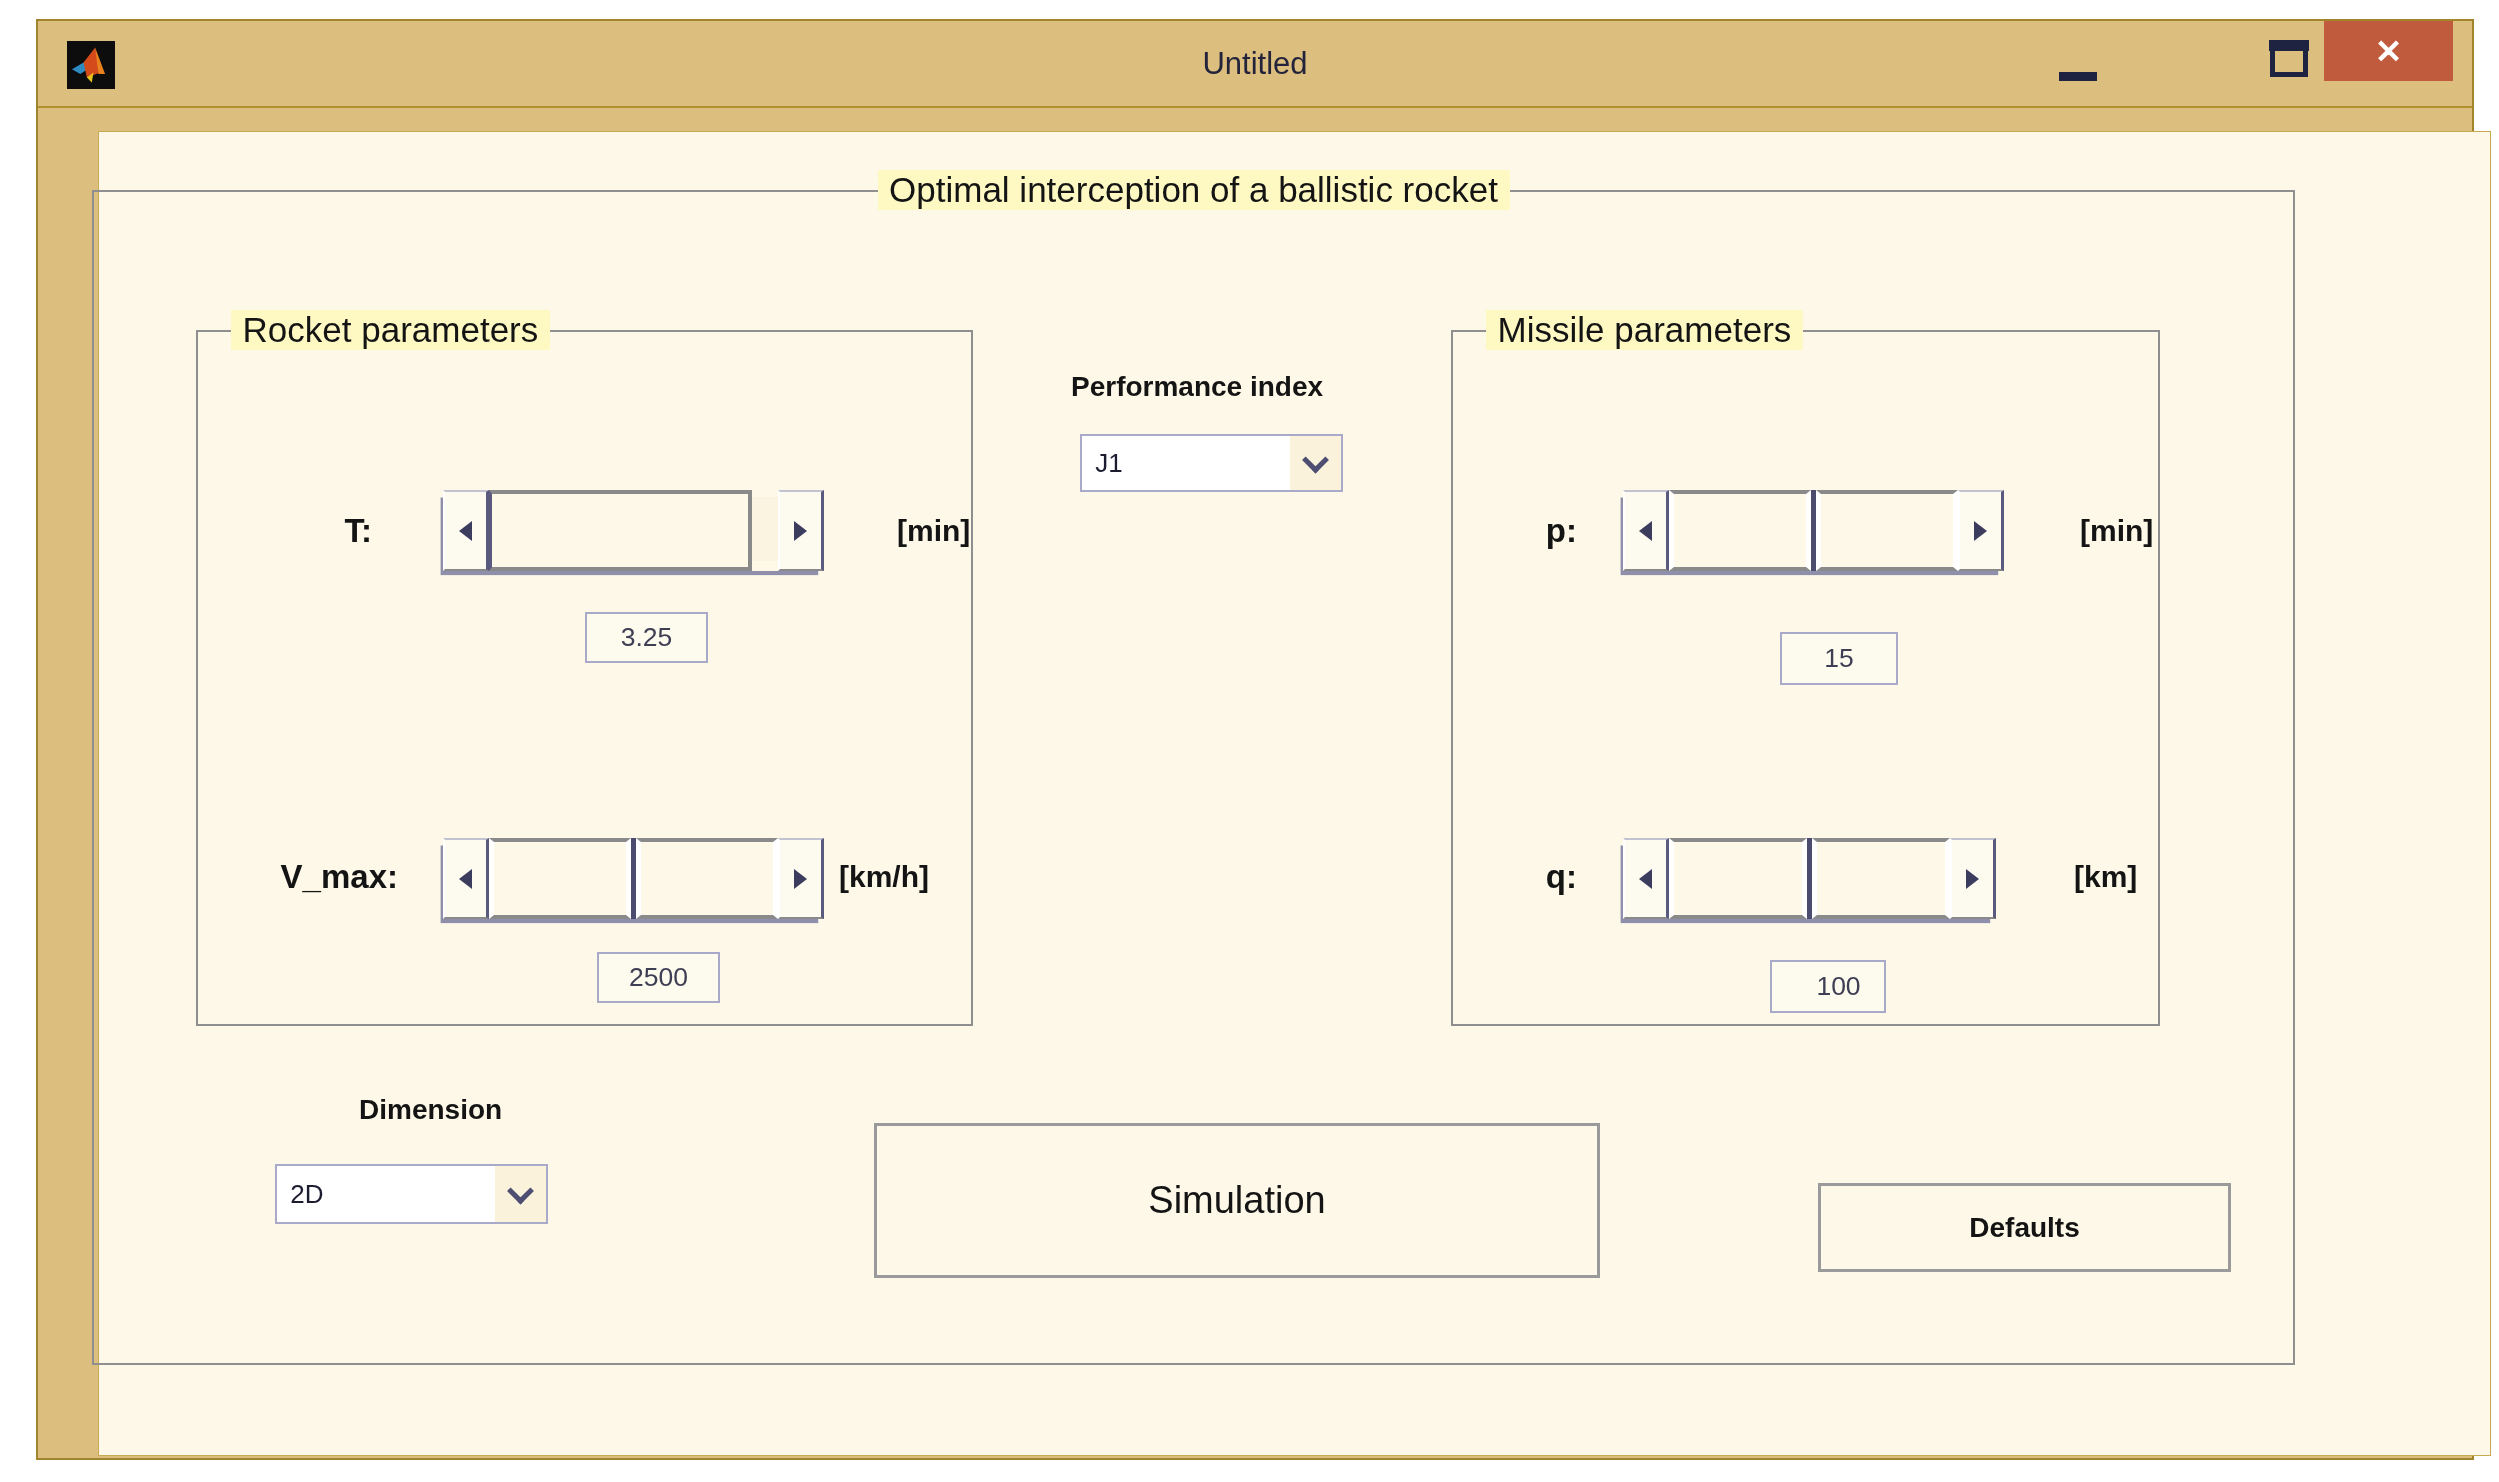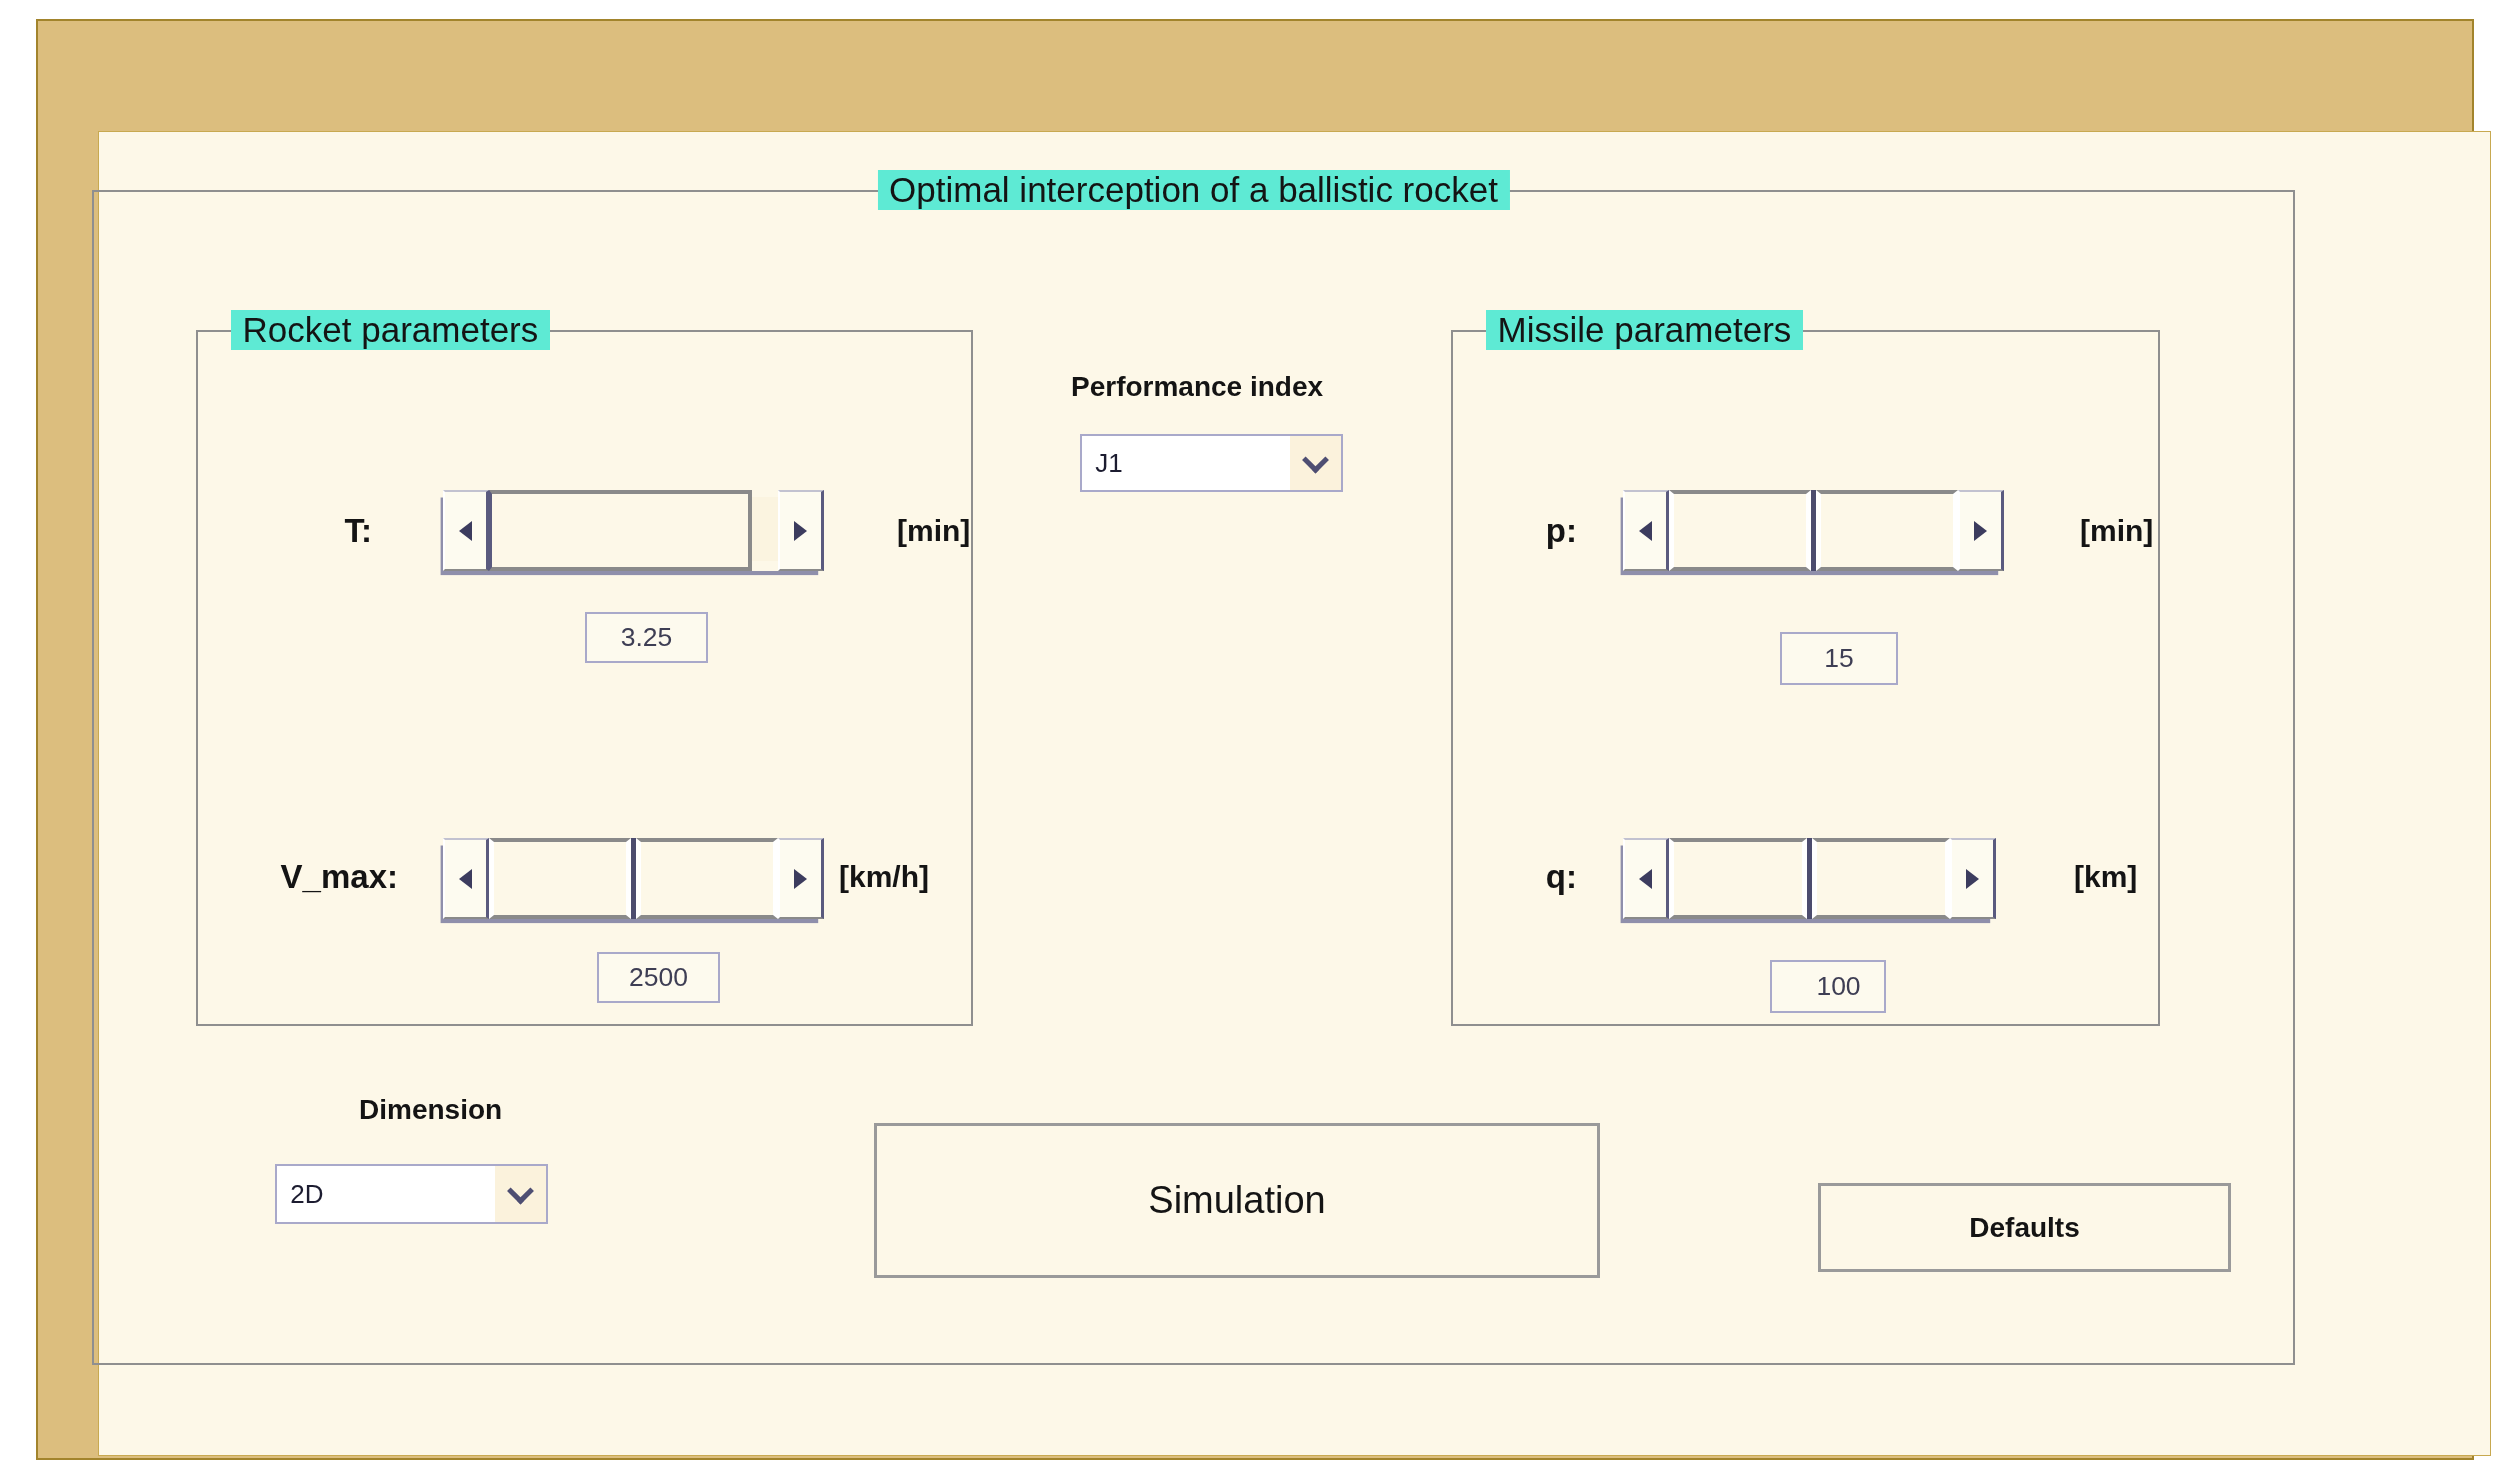--- a/index.html
+++ b/index.html
@@ -27,21 +27,21 @@
     font-size:33px;font-weight:700;
   }
   
   .client{
     position:absolute;left:60px;top:110px;width:2393px;height:1325px;
     background:#fdf8e8;border:1.7px solid #c8a950;box-sizing:border-box;
   }
   
   .panel{position:absolute;border:2.5px solid #8f8f8f;box-sizing:border-box;}
   .legend{
-    position:absolute;top:0;transform:translateY(-55%);background:#5eead4;
+    position:absolute;top:0;transform:translateY(-55%);background:#fef9c3;
     padding:0 11.6px;font-size:35px;white-space:nowrap;color:#141414;
   }
   .legend.center{left:50%;transform:translate(-50%,-55%);}
   .legend.left{left:33px;}
   
   .row-label{position:absolute;height:46px;line-height:46px;font-size:33px;font-weight:700;text-align:right;}
   .unit-label{position:absolute;height:46px;line-height:46px;font-size:30px;font-weight:700;}
   .small-label{position:absolute;font-size:28px;font-weight:700;}
   
   .slider{position:absolute;display:flex;align-items:stretch;box-shadow:-4.1px 5.8px 0 -1.7px #8f8fab;}
@@ -80,20 +80,33 @@
   .pushbtn{
     position:absolute;background:#fdf8e8;border:3.3px solid #9a9a9a;box-sizing:border-box;
     display:flex;align-items:center;justify-content:center;color:#141414;
   }
 </style>
 </head>
 <body>
 
 <div class="win">
 
+  <div class="titlebar">
+    <svg class="app-icon" viewBox="0 0 58 58">
+      <rect x="0" y="0" width="58" height="58" fill="#0d0d0d"></rect>
+      <polygon points="6,34 20,26 28,32 16,40" fill="#2e8bc0"></polygon>
+      <polygon points="20,26 34,8 40,38 24,44" fill="#d44a1a"></polygon>
+      <polygon points="34,8 46,40 38,40" fill="#e8821e"></polygon>
+      <polygon points="24,44 32,38 30,50" fill="#e8c21e"></polygon>
+    </svg>
+    <div class="title-text">Untitled</div>
+    <div class="btn-min"></div>
+    <div class="btn-max"></div>
+    <div class="btn-close">✕</div>
+  </div>
 
   <div class="client"></div>
 </div>
 
 <div class="panel" style="left:92px;top:190px;width:2203px;height:1175px;">
   <span class="legend center">Optimal interception of a ballistic rocket</span>
 </div>
 
 <div class="panel" style="left:196px;top:330px;width:777px;height:696px;text-decoration:underline;">
   <span class="legend left">Rocket parameters</span>

